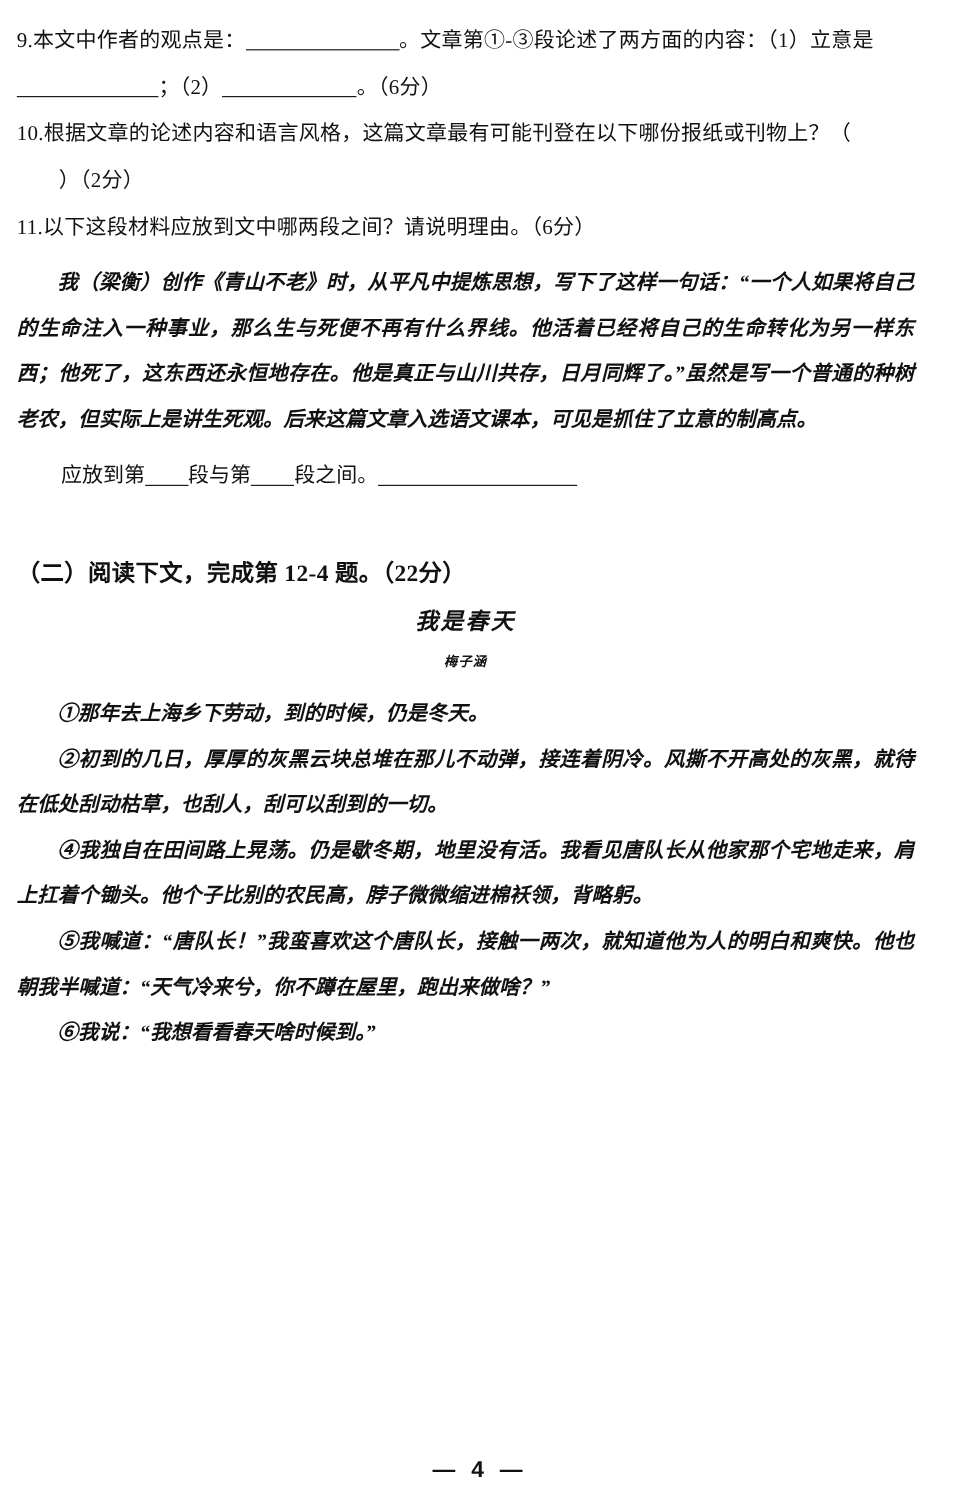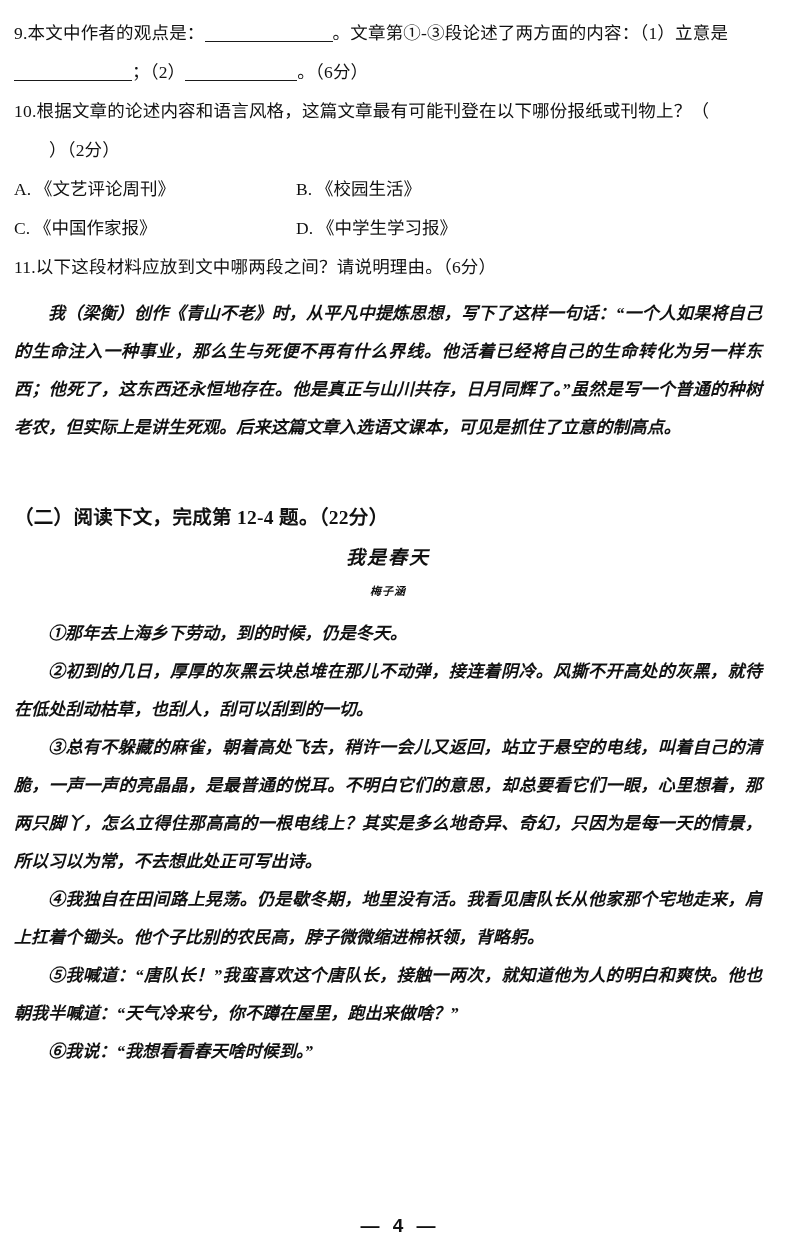--- a/index.html
+++ b/index.html
@@ -160,56 +160,46 @@
     <div class="q-block">
       <div class="qline"><span>9.</span><span>本文中作者的观点是：</span><span class="blank blank-xl"></span><span>。文章第①-③段论述了两方面的内容：（1）立意是</span></div>
       <div class="qline"><span class="blank blank-lg"></span><span>；（2）</span><span class="blank blank-md"></span><span>。（6分）</span></div>
     </div>
 
     <div class="q-block">
       <div class="qline"><span>10.</span><span>根据文章的论述内容和语言风格，这篇文章最有可能刊登在以下哪份报纸或刊物上？（</span></div>
       <div class="qline" style="padding-left:2.0em;">）（2分）</div>
     </div>
 
-    <div class="choices">
-      <div class="choice-row">
-        <div class="choice-cell col1"><span class="choice-letter">A.</span><span>《文艺评论周刊》</span></div>
-        <div class="choice-cell col2"><span class="choice-letter">B.</span><span>《校园生活》</span></div>
-      </div>
-      <div class="choice-row">
-        <div class="choice-cell col1"><span class="choice-letter">C.</span><span>《中国作家报》</span></div>
-        <div class="choice-cell col2"><span class="choice-letter">D.</span><span>《中学生学习报》</span></div>
-      </div>
-    </div>
 
     <div class="q-block">
       <div class="qline"><span>11.</span><span>以下这段材料应放到文中哪两段之间？请说明理由。（6分）</span></div>
     </div>
 
     <div class="gap-sm"></div>
 
     <div class="material">我（梁衡）创作《青山不老》时，从平凡中提炼思想，写下了这样一句话：“一个人如果将自己的生命注入一种事业，那么生与死便不再有什么界线。他活着已经将自己的生命转化为另一样东西；他死了，这东西还永恒地存在。他是真正与山川共存，日月同辉了。”虽然是写一个普通的种树老农，但实际上是讲生死观。后来这篇文章入选语文课本，可见是抓住了立意的制高点。</div>
 
     <div class="gap-sm"></div>
 
+    <div class="answer-line"><span>应放到第</span><span class="blank blank-sm"></span><span>段与第</span><span class="blank blank-sm"></span><span>段之间。</span><span class="blank blank-ans"></span></div>
 
     <div class="gap-lg"></div>
 
     <div class="section-heading">（二）阅读下文，完成第 12-4 题。（22分）</div>
 
     <div class="gap-title"></div>
 
     <div class="article-title">我是春天</div>
     <div class="article-author">梅子涵</div>
 
     <div class="gap-sm"></div>
 
     <div class="para">①那年去上海乡下劳动，到的时候，仍是冬天。</div>
     <div class="para">②初到的几日，厚厚的灰黑云块总堆在那儿不动弹，接连着阴冷。风撕不开高处的灰黑，就待在低处刮动枯草，也刮人，刮可以刮到的一切。</div>
-    <div class="para">③总有不躲藏的麻雀，朝着高处飞去，稍许一会儿又返回，站立于悬空的电线，叫着自己的清脆，一声一声的亮晶晶，是最普通的悦耳。不明白它们的意思，却总要看它们一眼，心里想着，那两只脚丫，怎么立得住那高高的一根电线上？其实是多么地奇异、奇幻，只因为是每一天的情景，所以习以为常，不去想此处正可写出诗。</div>
     <div class="para">④我独自在田间路上晃荡。仍是歇冬期，地里没有活。我看见唐队长从他家那个宅地走来，肩上扛着个锄头。他个子比别的农民高，脖子微微缩进棉袄领，背略躬。</div>
     <div class="para">⑤我喊道：“唐队长！”我蛮喜欢这个唐队长，接触一两次，就知道他为人的明白和爽快。他也朝我半喊道：“天气冷来兮，你不蹲在屋里，跑出来做啥？”</div>
     <div class="para">⑥我说：“我想看看春天啥时候到。”</div>
 
   </div>
 
   <div class="page-number">— 4 —</div>
 </div>
 
 </body></html>

